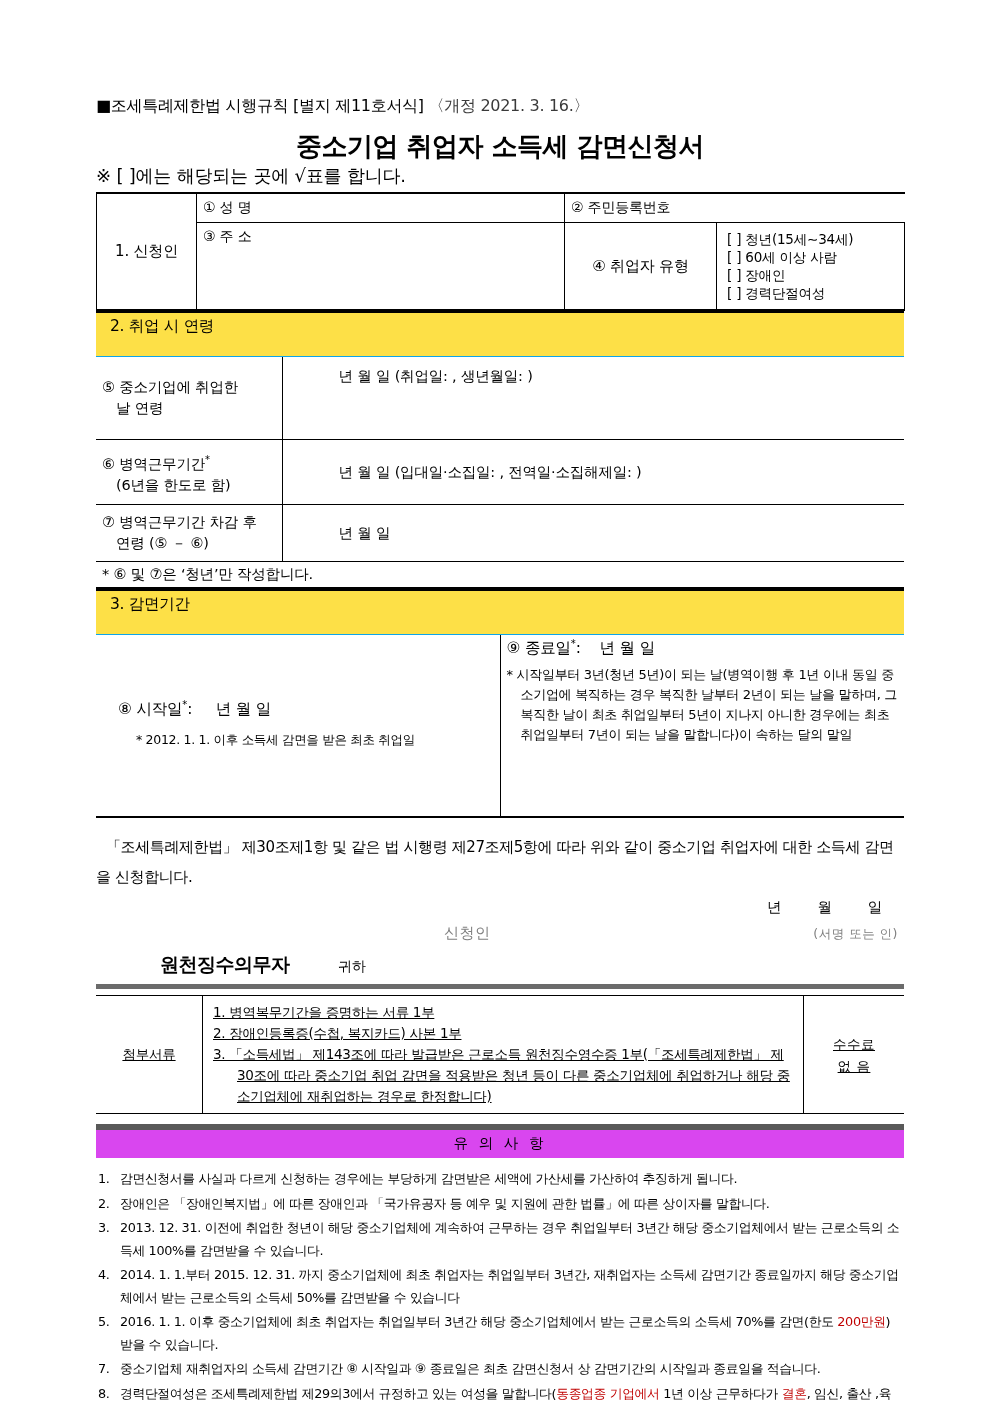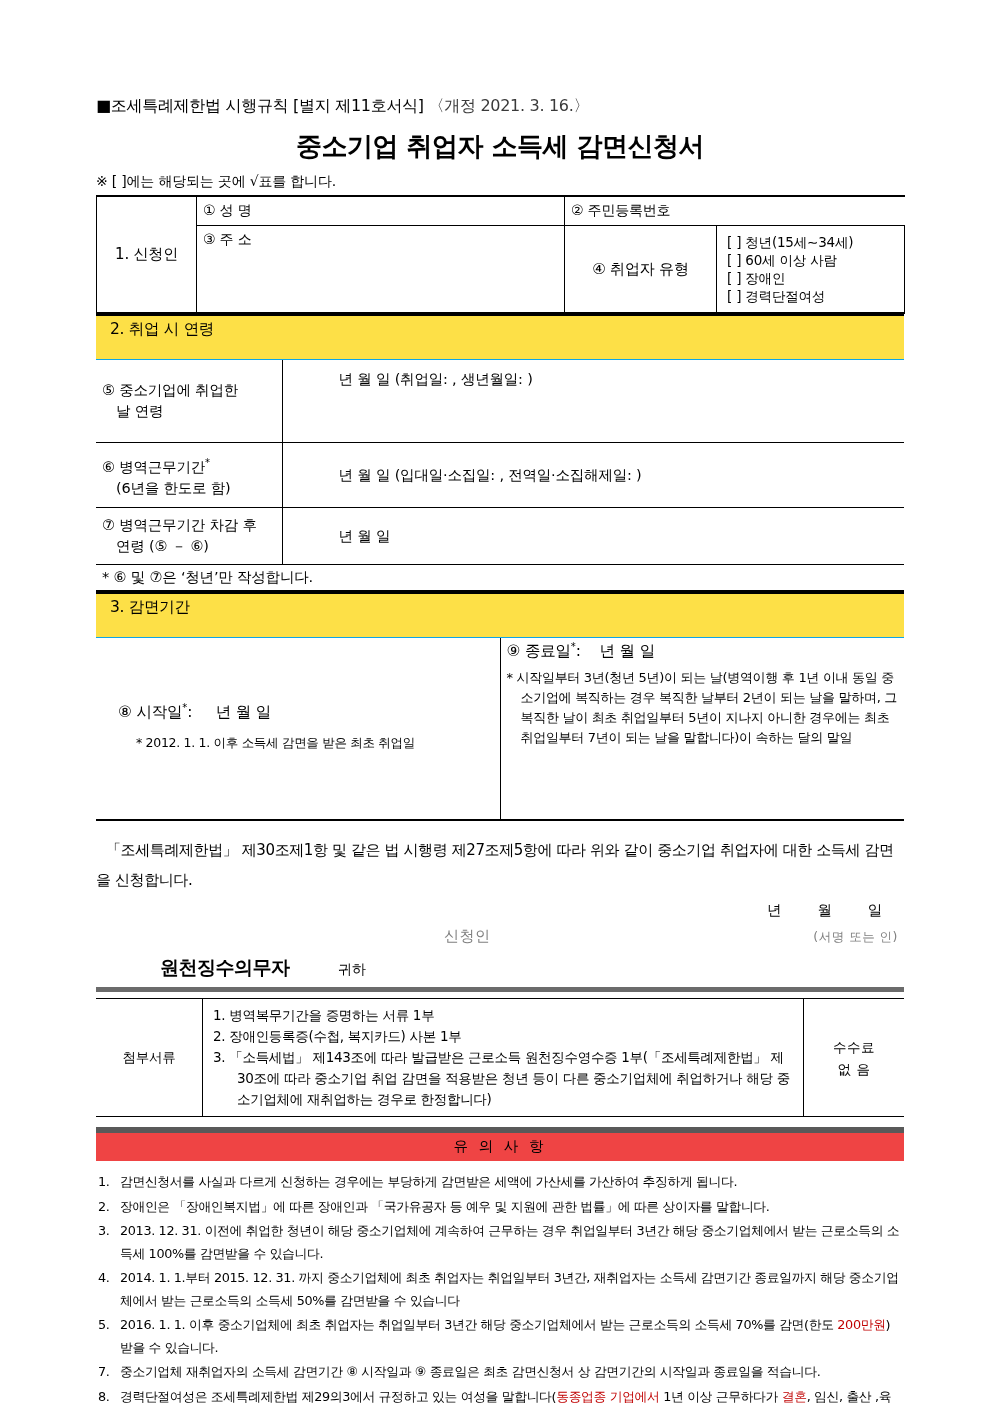--- a/index.html
+++ b/index.html
@@ -41,23 +41,23 @@
     color: #3a3a3a;
   }
   .doc-title {
     text-align: center;
     font-size: 26px;
     font-weight: bold;
     letter-spacing: -0.5px;
     margin-top: 12px;
   }
   .checknote {
-    font-size: 14px;
-    letter-spacing: -0.2px;
-    margin-top: 9px;
+    font-size: 18px;
+    letter-spacing: -0.2px;
+    margin-top: 0;
     margin-bottom: 4px;
   }
 
   
   .tbl {
     width: 808px;
     border-collapse: collapse;
     table-layout: fixed;
     font-size: 14px;
   }
@@ -223,20 +223,21 @@
   
   .attach {
     width: 808px;
     border-collapse: collapse;
     table-layout: fixed;
     margin-top: 6px;
   }
   .attach td {
     border: 1px solid #000;
     vertical-align: middle;
+    text-decoration: underline;
   }
   .attach .a-head {
     width: 104px;
     text-align: center;
     font-size: 13.5px;
     letter-spacing: -0.2px;
   }
   .attach .a-body {
     padding: 6px 8px 6px 10px;
     font-size: 13.5px;
@@ -251,21 +252,21 @@
     letter-spacing: 0.5px;
   }
   .a-item { padding-left: 17px; text-indent: -17px; }
   .a-item.i3 { padding-left: 24px; text-indent: -24px; }
 
   
   .notice-wrap { margin-top: 10px; }
   .notice-bar {
     width: 808px;
     box-sizing: border-box;
-    background: #ef4444;
+    background: #d946ef;
     border-top: 6px solid #595959;
     text-align: center;
     font-size: 14.5px;
     letter-spacing: 3px;
     padding: 4px 0 5px 0;
   }
   .notice-list {
     margin: 0;
     padding: 10px 2px 4px 2px;
     font-size: 12.8px;

